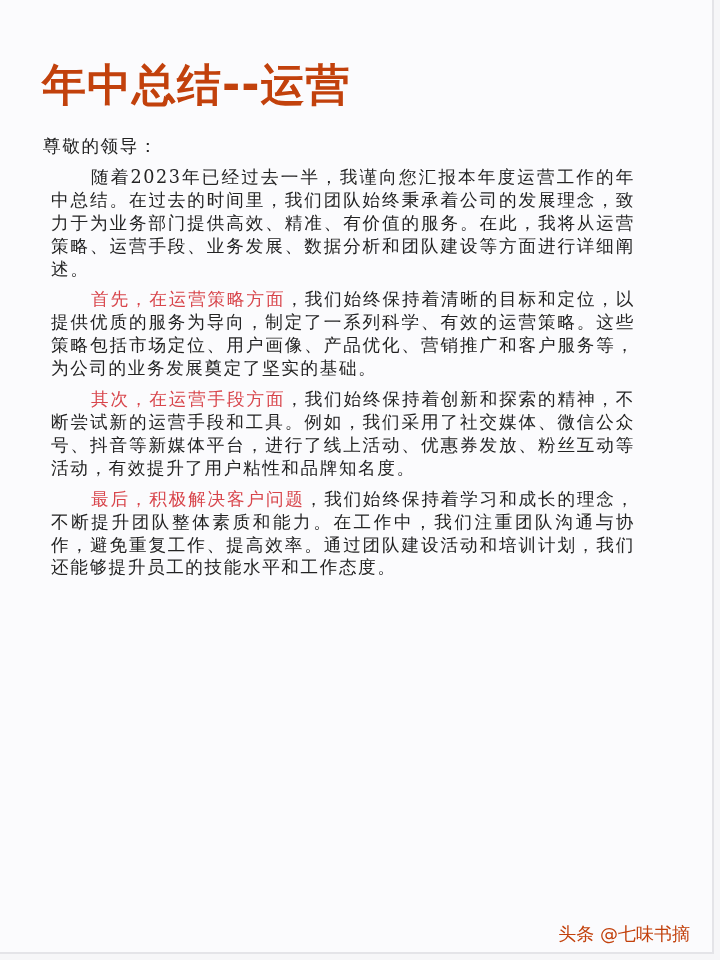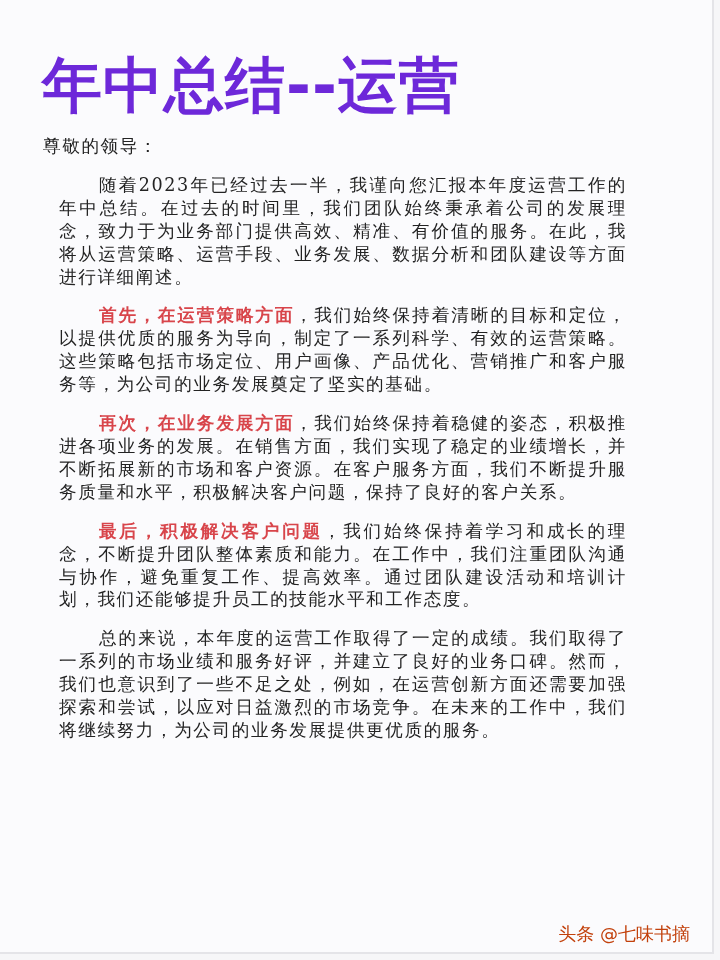--- a/index.html
+++ b/index.html
@@ -18,44 +18,44 @@
       height: 952px;
       background: #fbfbfd;
       border-right: 2px solid #e4e4e8;
       border-bottom: 2px solid #e4e4e8;
     }
     .title {
       position: absolute;
       left: 42px;
       top: 50px;
       font-family: "DejaVu Sans", "Liberation Sans", sans-serif;
-      font-size: 60px;
+      font-size: 44px;
       font-weight: bold;
-      color: #6d28d9;
+      color: #c2410c;
       letter-spacing: 1px;
       line-height: 70px;
       white-space: nowrap;
     }
     .body-text {
       position: absolute;
       left: 43px;
       top: 135px;
       width: 600px;
       font-size: 17.6px;
       line-height: 22.9px;
       color: #232323;
       letter-spacing: 1.6px;
     }
     .greeting { margin: 0; }
     .para {
-      margin: 16px;
+      margin: 8px;
       text-indent: 40px;
       text-align: justify;
     }
-    .highlight { color: #d8454b; font-weight: bold; }
+    .highlight { color: #d8454b; }
     .watermark {
       position: absolute;
       right: 30px;
       bottom: 14px;
       font-family: "DejaVu Sans", "Liberation Sans", sans-serif;
       font-size: 18px;
       color: #c2410c;
       display: flex;
       align-items: center;
       gap: 4px;
@@ -71,31 +71,28 @@
     <p class="greeting">尊敬的领导：</p>
 
     <p class="para">
       <span>随着2023年已经过去一半，我谨向您汇报本年度运营工作的年中总结。在过去的时间里，我们团队始终秉承着公司的发展理念，致力于为业务部门提供高效、精准、有价值的服务。在此，我将从运营策略、运营手段、业务发展、数据分析和团队建设等方面进行详细阐述。</span>
     </p>
 
     <p class="para">
       <span class="highlight">首先，在运营策略方面</span><span>，我们始终保持着清晰的目标和定位，以提供优质的服务为导向，制定了一系列科学、有效的运营策略。这些策略包括市场定位、用户画像、产品优化、营销推广和客户服务等，为公司的业务发展奠定了坚实的基础。</span>
     </p>
 
+    <p class="para">
+      <span class="highlight">其次，在运营手段方面</span><span>，我们始终保持着创新和探索的精神，不断尝试新的运营手段和工具。例如，我们采用了社交媒体、微信公众号、抖音等新媒体平台，进行了线上活动、优惠券发放、粉丝互动等活动，有效提升了用户粘性和品牌知名度。</span>
+    </p>
 
-    <p class="para">
-      <span class="highlight">再次，在业务发展方面</span><span>，我们始终保持着稳健的姿态，积极推进各项业务的发展。在销售方面，我们实现了稳定的业绩增长，并不断拓展新的市场和客户资源。在客户服务方面，我们不断提升服务质量和水平，积极解决客户问题，保持了良好的客户关系。</span>
-    </p>
 
 
     <p class="para">
       <span class="highlight">最后，积极解决客户问题</span><span>，我们始终保持着学习和成长的理念，不断提升团队整体素质和能力。在工作中，我们注重团队沟通与协作，避免重复工作、提高效率。通过团队建设活动和培训计划，我们还能够提升员工的技能水平和工作态度。</span>
     </p>
 
-    <p class="para">
-      <span>总的来说，本年度的运营工作取得了一定的成绩。我们取得了一系列的市场业绩和服务好评，并建立了良好的业务口碑。然而，我们也意识到了一些不足之处，例如，在运营创新方面还需要加强探索和尝试，以应对日益激烈的市场竞争。在未来的工作中，我们将继续努力，为公司的业务发展提供更优质的服务。</span>
-    </p>
   </div>
 </div>
 
 <div class="watermark">
   <span>头条 @七味书摘</span>
 </div>
 
 </body></html>

